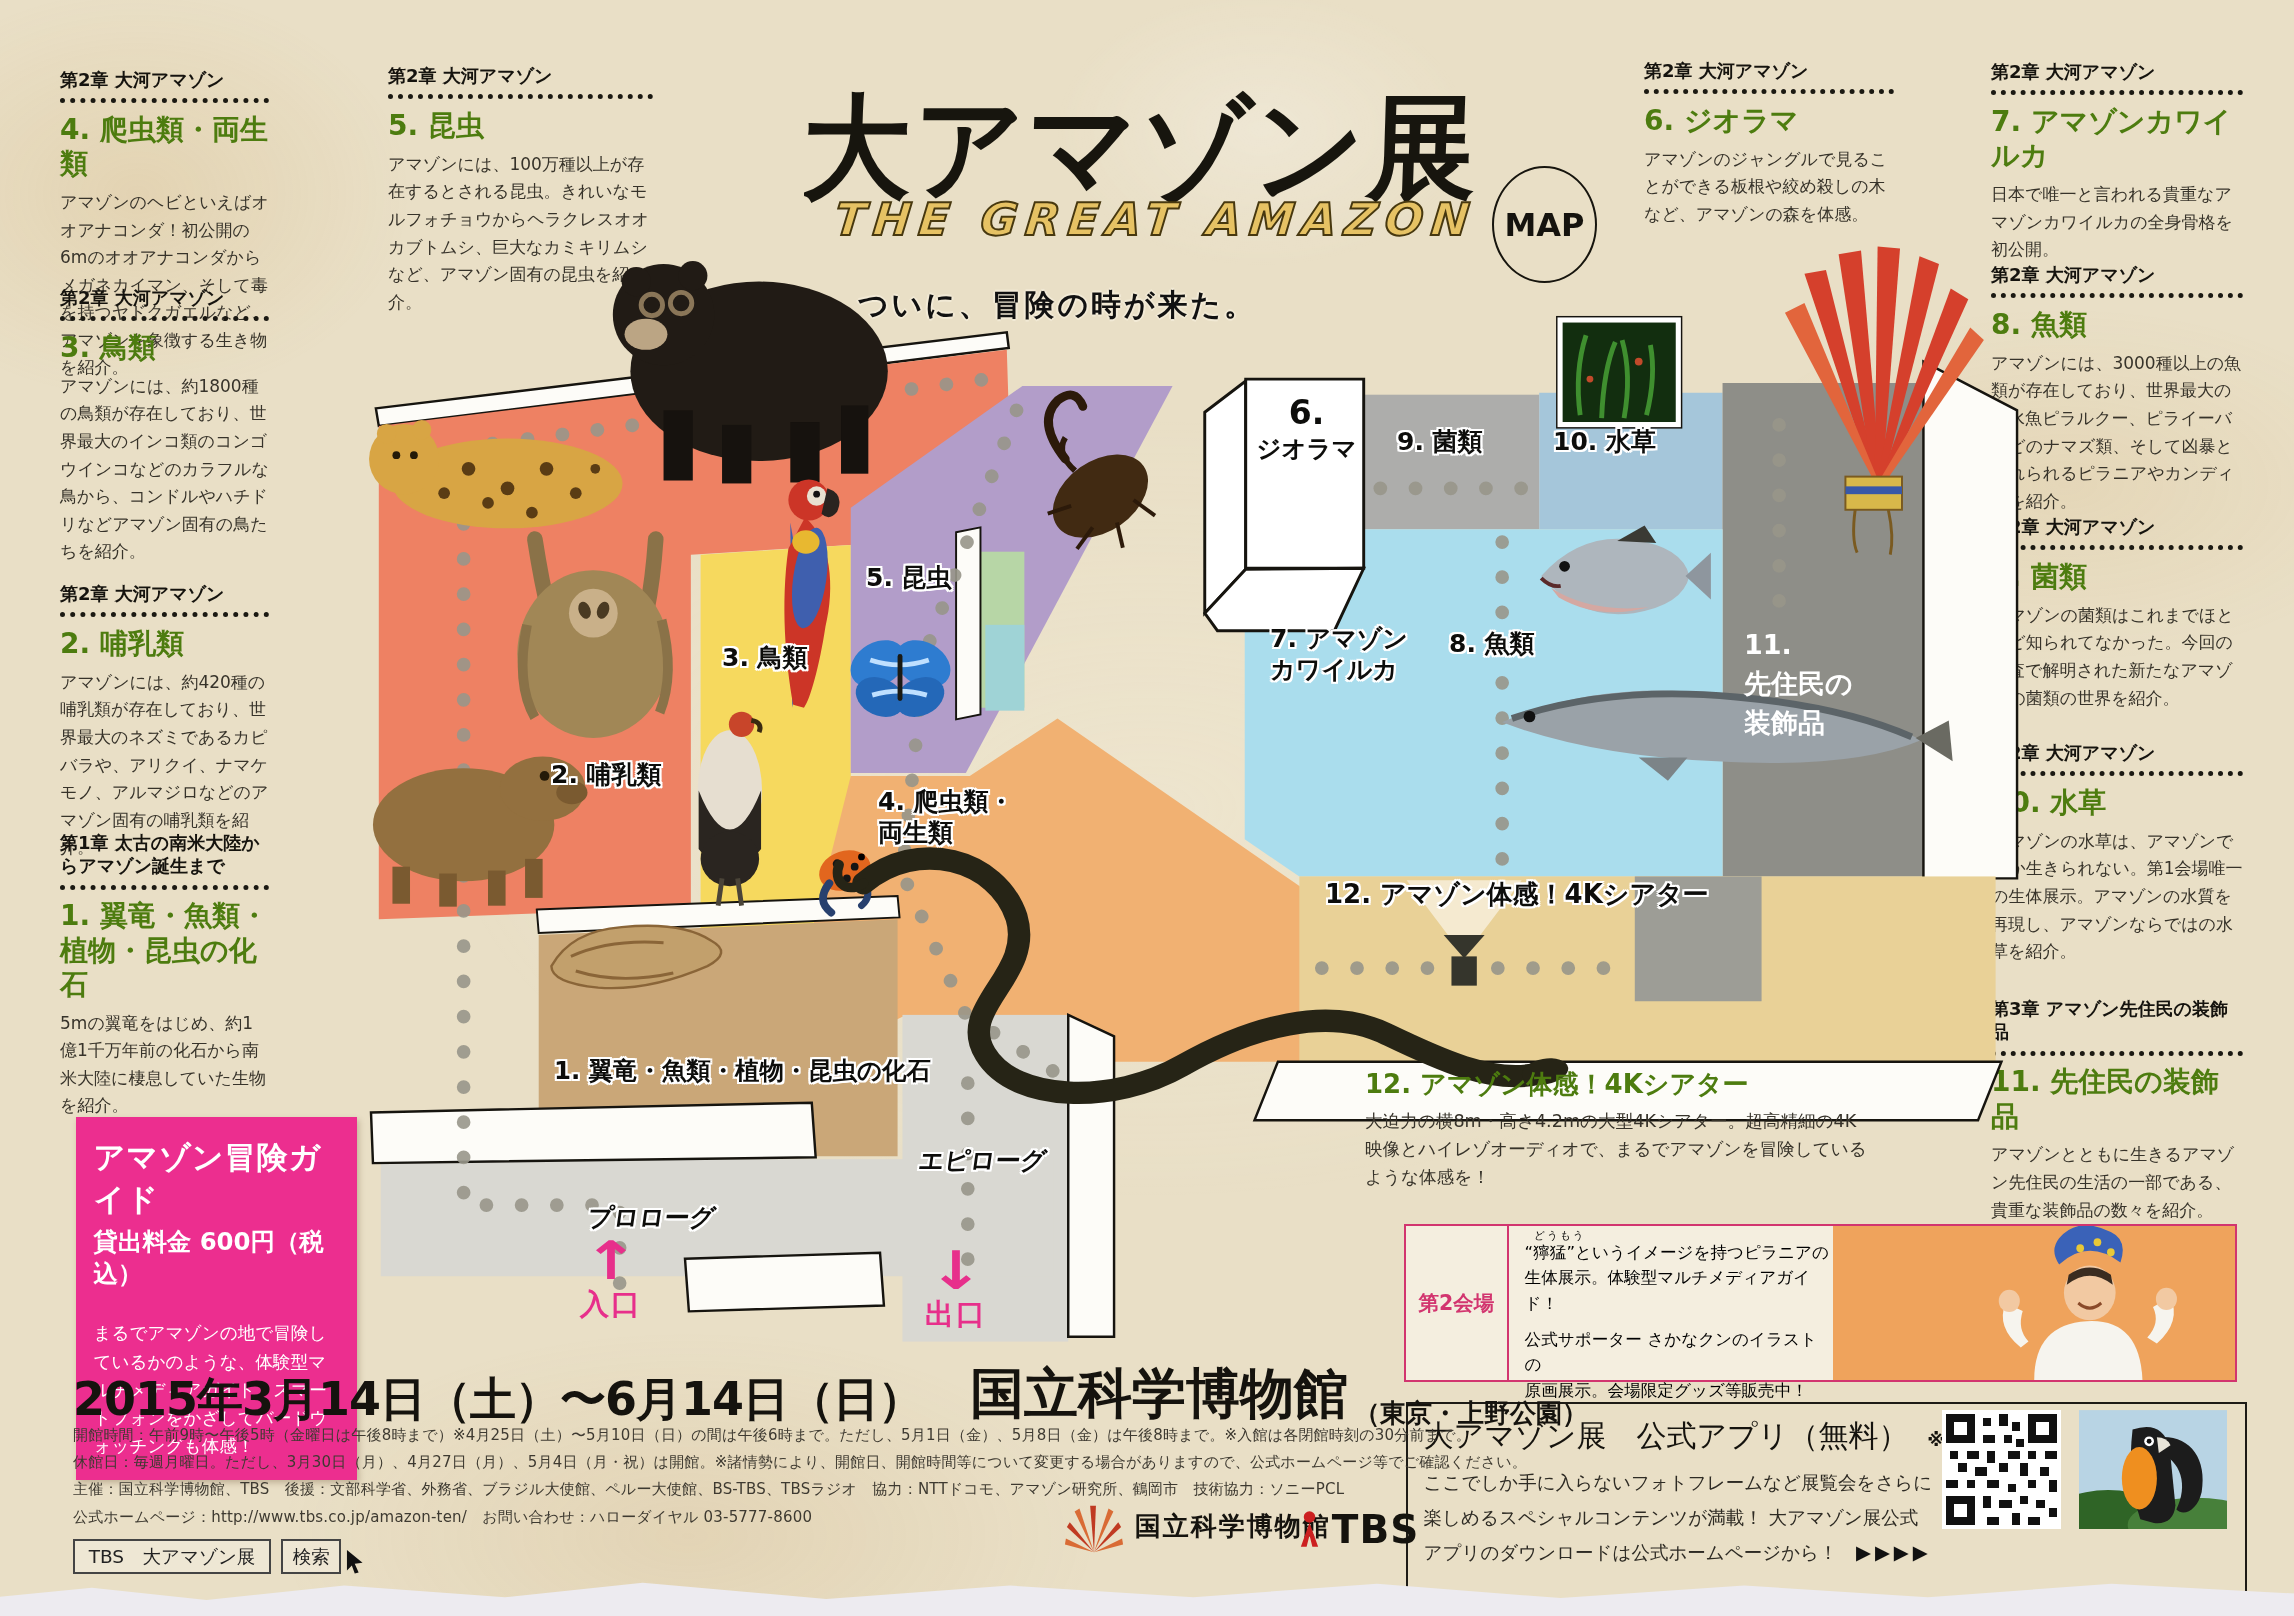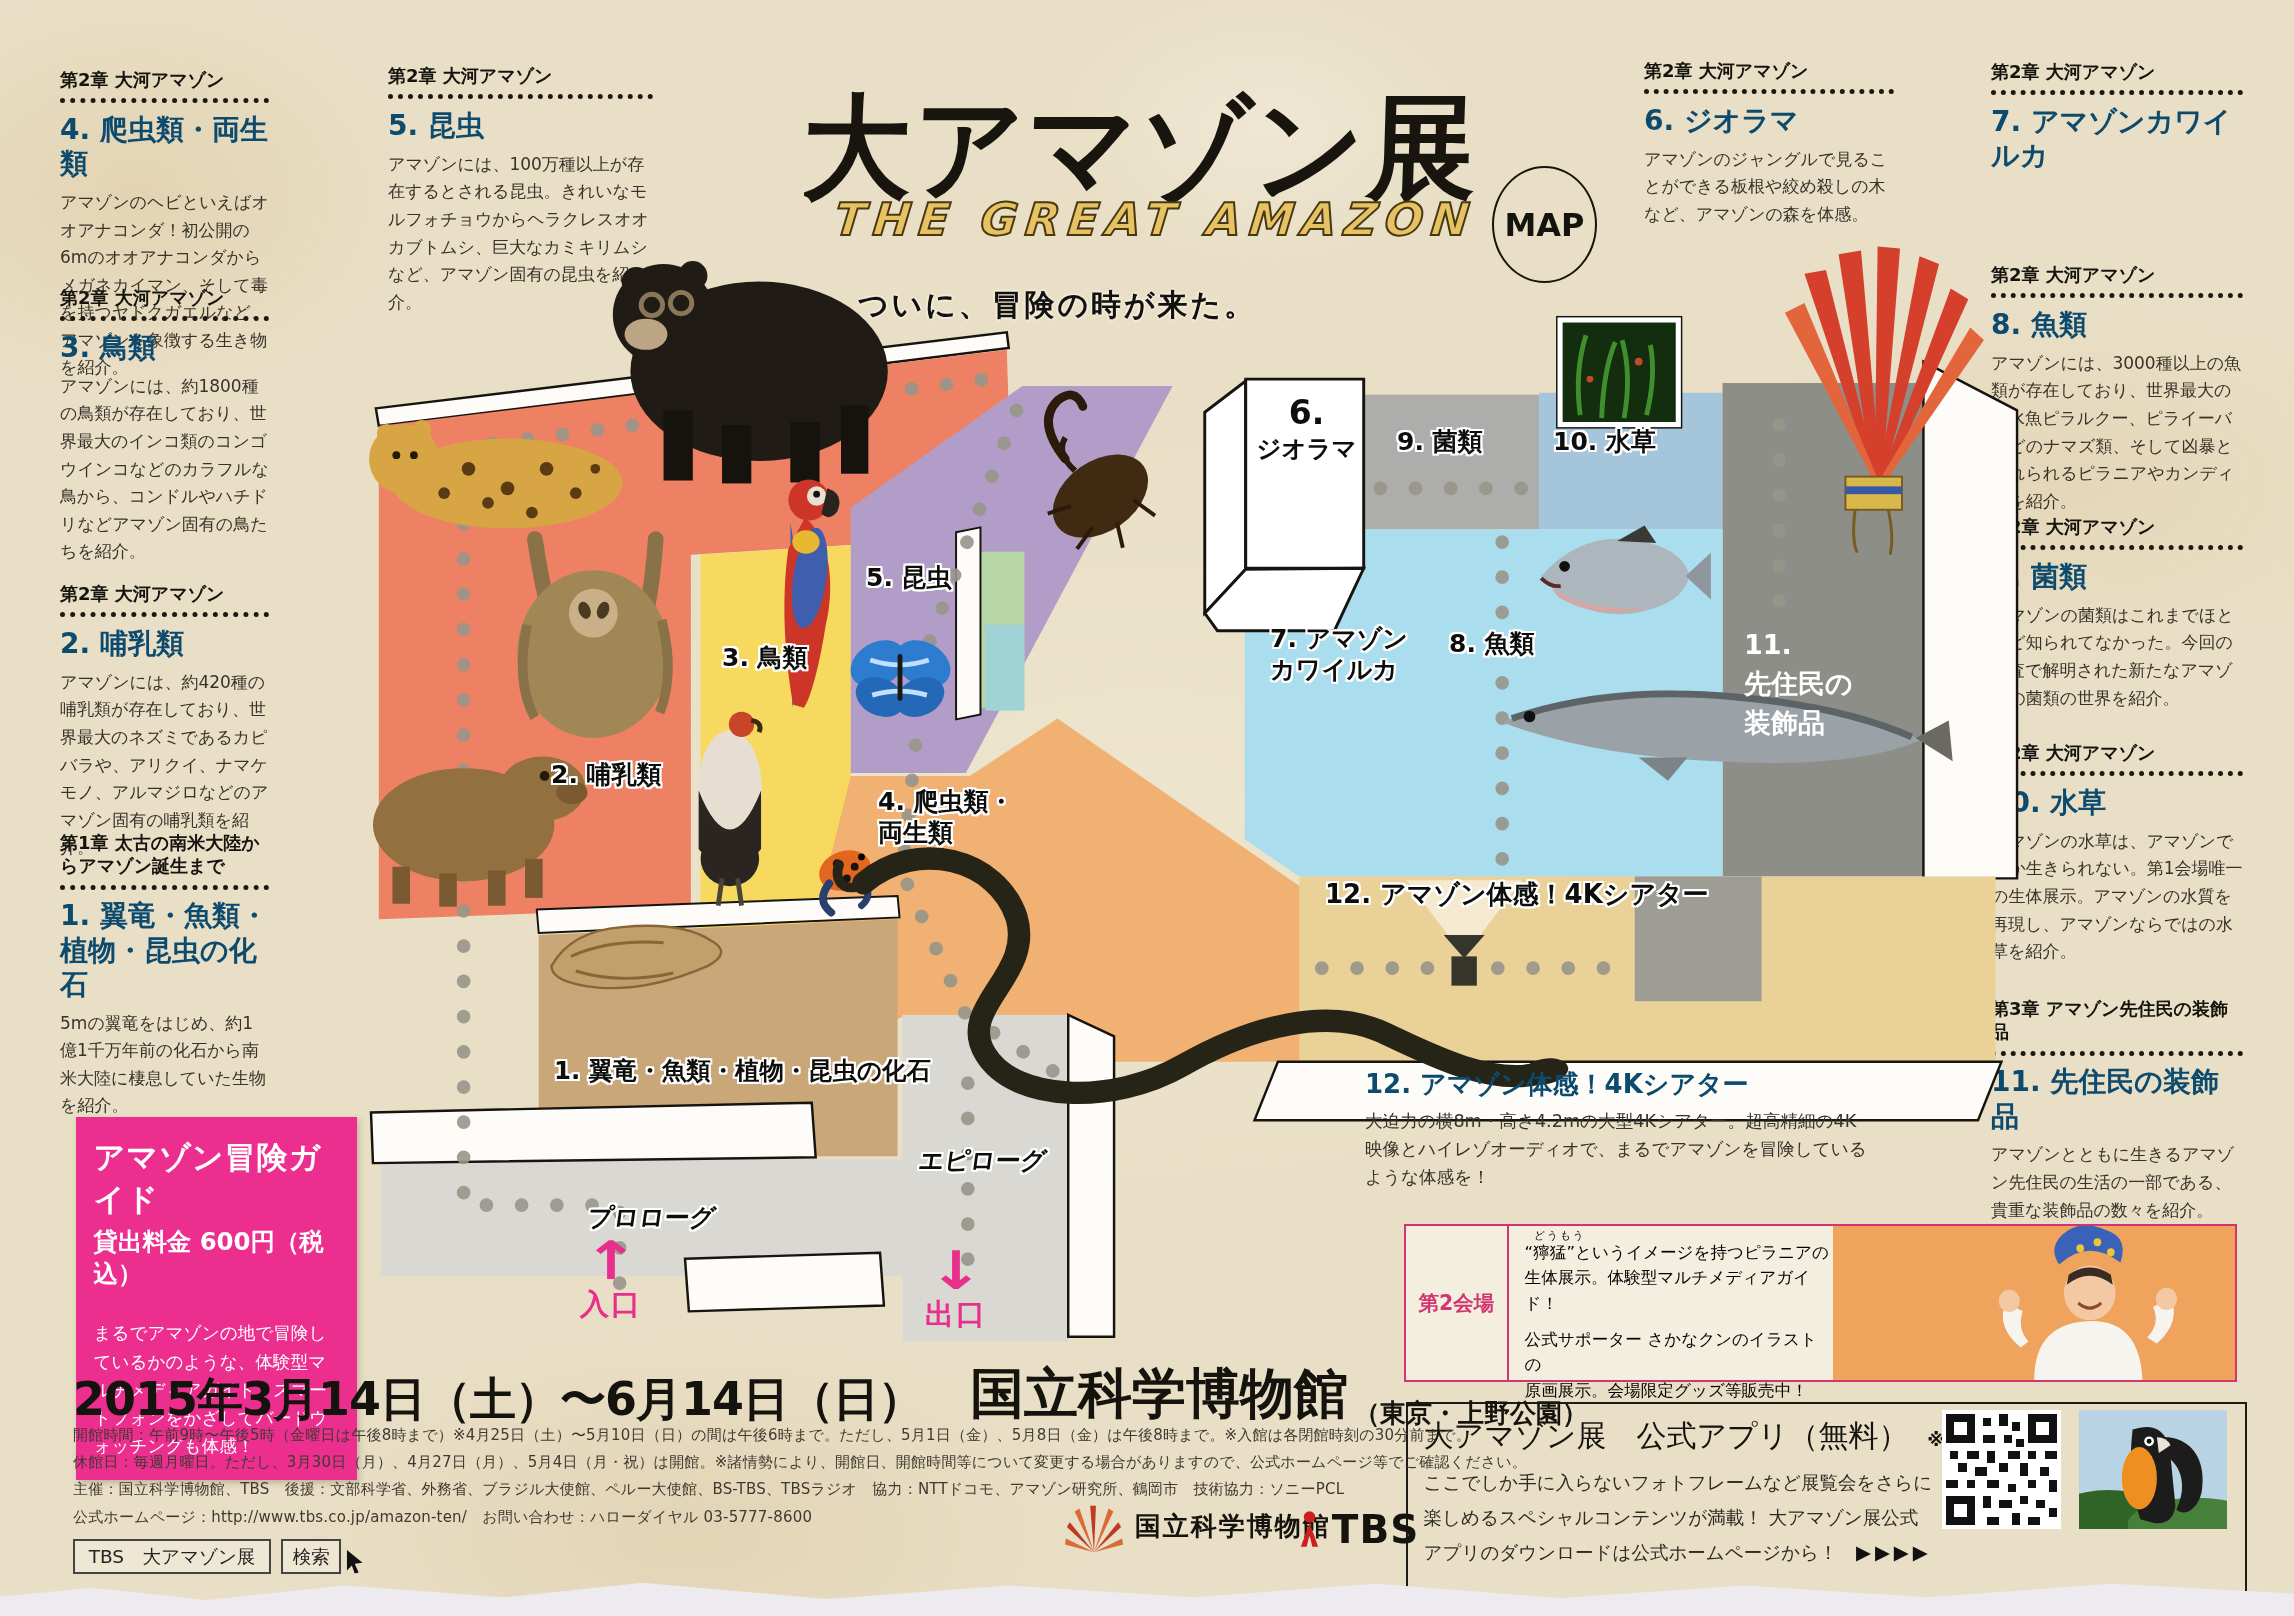--- a/index.html
+++ b/index.html
@@ -12,21 +12,21 @@
       radial-gradient(ellipse 488px 254px at 90% 30%, rgba(190,140,60,.10), transparent 70%),
       radial-gradient(ellipse 585px 293px at 30% 95%, rgba(180,130,60,.12), transparent 70%),
       radial-gradient(ellipse 293px 195px at 55% 8%, rgba(255,255,255,.25), transparent 70%),
       radial-gradient(ellipse 878px 488px at 50% 50%, rgba(255,250,235,.20), transparent 80%);
   }
   .abs{position:absolute}
   
   .sec{position:absolute}
   .sec .ch{font-size:18px;font-weight:700;line-height:1.3;color:#15130e;
     padding-bottom:6.8px;border-bottom:5.9px dotted #1b1912;margin-bottom:9.8px}
-  .sec h3{margin:0 0 7.8px;font-size:28px;line-height:1.22;color:#0c4a6e;font-weight:700}
+  .sec h3{margin:0 0 7.8px;font-size:28px;line-height:1.22;color:#4d7c0f;font-weight:700}
   .sec p{margin:0;font-size:17px;line-height:1.62;color:#37332a}
   
   .title{font-size:109px;font-weight:700;letter-spacing:2px;color:#17150e;
     transform:skewX(-2deg) scaleY(1.04);white-space:nowrap}
   .subtitle{font-size:45px;font-weight:700;font-style:italic;letter-spacing:7.8px;color:#e6c264;
     -webkit-text-stroke:2px #47380f;white-space:nowrap;transform:skewX(-6deg)}
   .map-badge{border:2.9px solid #17150e;border-radius:50%;width:101px;height:113px;
     display:flex;align-items:center;justify-content:center;font-size:32px;font-weight:700}
   .tagline{font-size:30px;font-weight:700;letter-spacing:2.9px;color:#111;
     text-shadow:2px 0 #f2ead6,-2px 0 #f2ead6,0 2px #f2ead6,0 -2px #f2ead6}
@@ -115,20 +115,21 @@
 
 <div class="sec" style="left:1644px;top:59px;width:250px">
   <div class="ch">第2章 大河アマゾン</div>
   <h3><span>6.</span> <span>ジオラマ</span></h3>
   <p>アマゾンのジャングルで見ることができる板根や絞め殺しの木など、アマゾンの森を体感。</p>
 </div>
 
 <div class="sec" style="left:1991px;top:60px;width:252px">
   <div class="ch">第2章 大河アマゾン</div>
   <h3><span>7.</span> <span>アマゾンカワイルカ</span></h3>
+  <p>日本で唯一と言われる貴重なアマゾンカワイルカの全身骨格を初公開。</p>
 </div>
 <div class="sec" style="left:1991px;top:263px;width:252px">
   <div class="ch">第2章 大河アマゾン</div>
   <h3><span>8.</span> <span>魚類</span></h3>
   <p>アマゾンには、3000種以上の魚類が存在しており、世界最大の淡水魚ピラルクー、ピライーバなどのナマズ類、そして凶暴と恐れられるピラニアやカンディルを紹介。</p>
 </div>
 <div class="sec" style="left:1991px;top:515px;width:252px">
   <div class="ch">第2章 大河アマゾン</div>
   <h3><span>9.</span> <span>菌類</span></h3>
   <p>アマゾンの菌類はこれまでほとんど知られてなかった。今回の調査で解明された新たなアマゾンの菌類の世界を紹介。</p>

